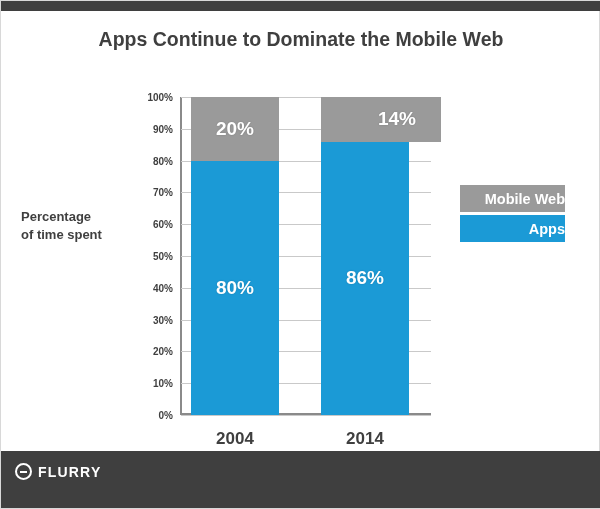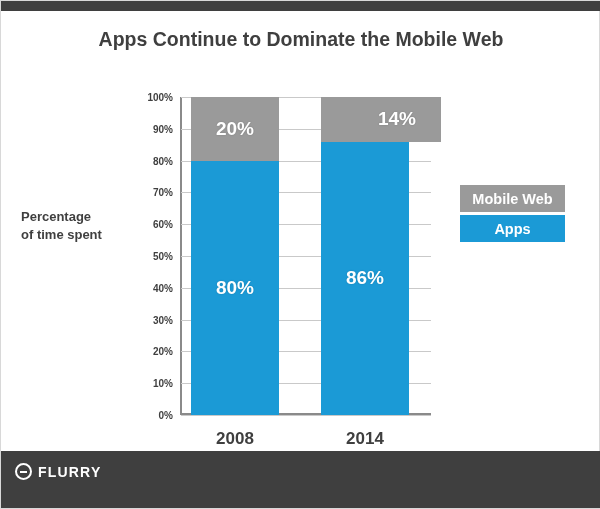--- a/index.html
+++ b/index.html
@@ -175,21 +175,21 @@
   .legend {
     position: absolute;
     left: 459px;
     top: 184px;
     width: 105px;
   }
   .legend-item {
     height: 27px;
     display: flex;
     align-items: center;
-    justify-content: center;
+    justify-content: flex-end;
     color: #ffffff;
     font-size: 14.5px;
     font-weight: bold;
     margin-bottom: 3px;
   }
   .legend-web { background: #9a9a9a; }
   .legend-apps { background: #1b9ad6; }
 </style>
 </head>
 <body>
@@ -243,21 +243,21 @@
       <span class="tick-label">0%</span>
     </div>
 
     <div class="bar-group" style="left:10px;">
       <div class="bar-seg seg-apps" style="bottom:0; height:254.4px;">
         <span class="seg-label">80%</span>
       </div>
       <div class="bar-seg seg-web" style="bottom:254.4px; height:63.6px;">
         <span class="seg-label">20%</span>
       </div>
-      <div class="cat-label">2008</div>
+      <div class="cat-label">2004</div>
     </div>
 
     <div class="bar-group" style="left:140px;">
       <div class="bar-seg seg-apps" style="bottom:0; height:273.5px;">
         <span class="seg-label">86%</span>
       </div>
       <div class="bar-seg seg-web" style="bottom:273.5px; height:44.5px;padding-left:32px;">
         <span class="seg-label">14%</span>
       </div>
       <div class="cat-label">2014</div>

